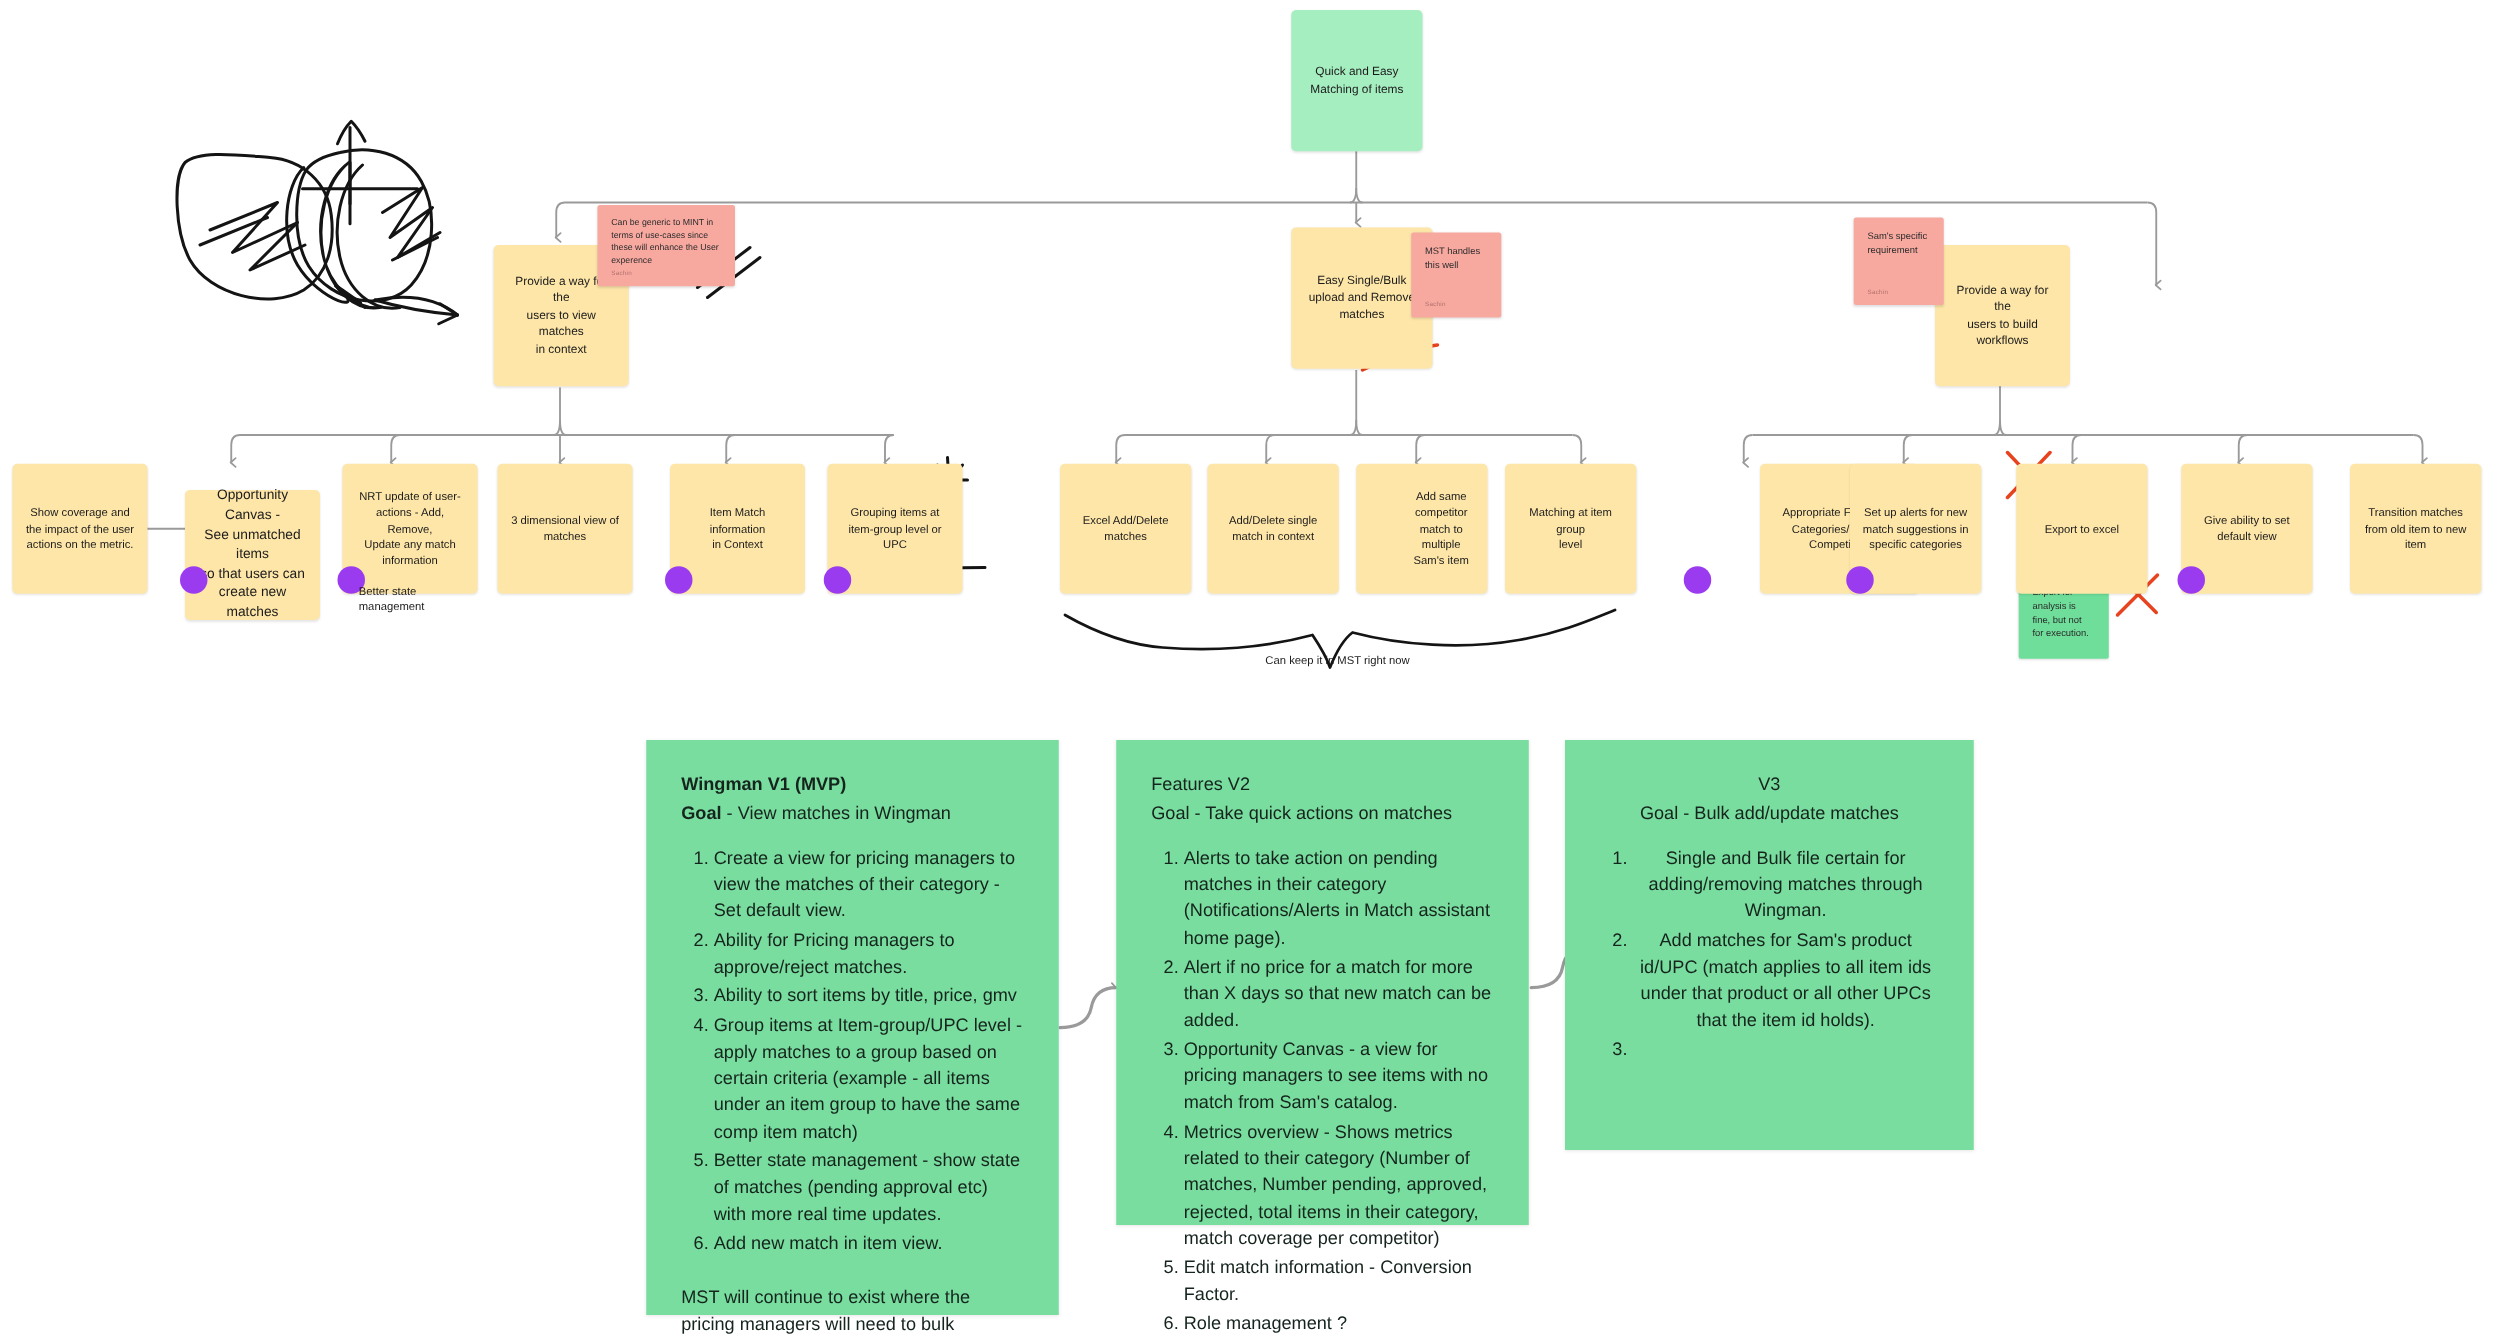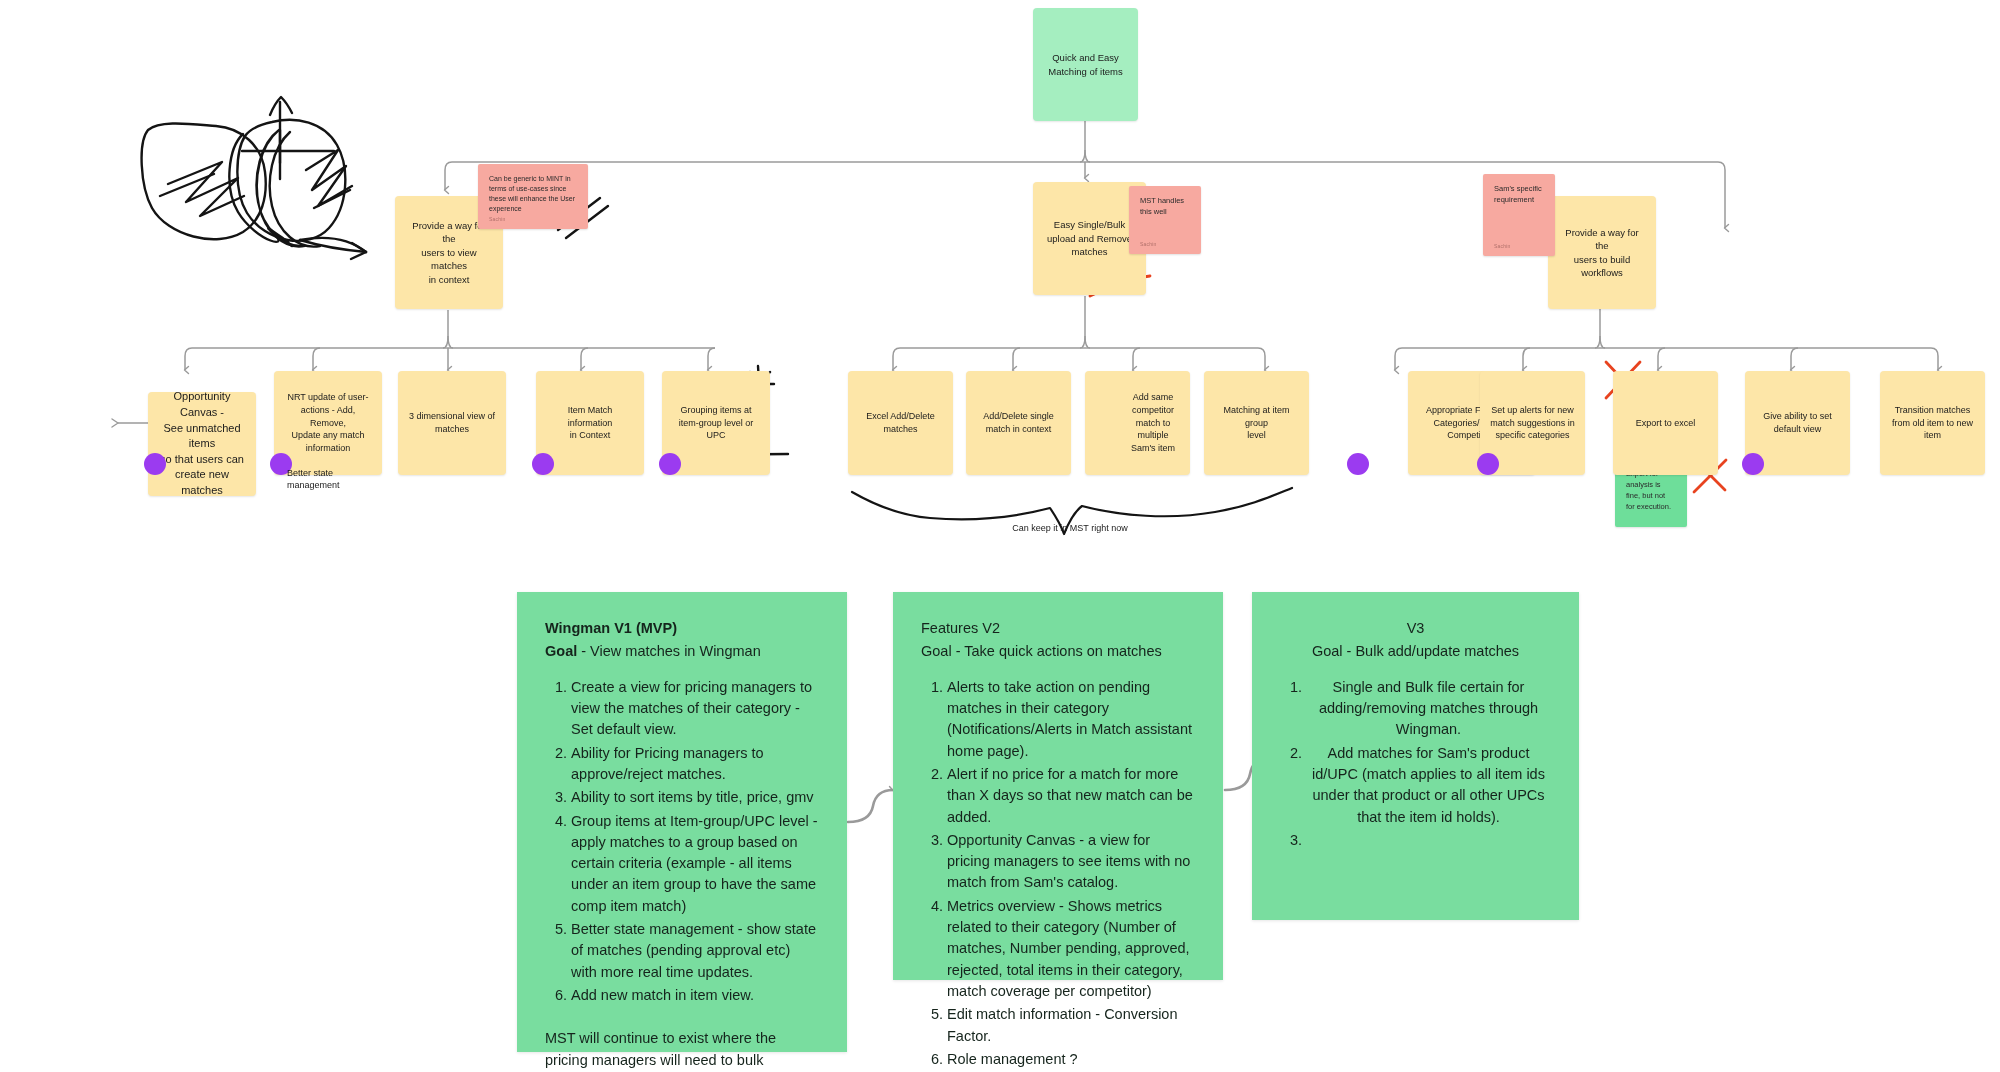--- a/index.html
+++ b/index.html
@@ -238,29 +238,34 @@
   <div class="sticky-note pink" style="left:478px; top:164px; width:110px; height:65px; font-size:7px;">
     <span>Can be generic to MINT in terms of use-cases since these will enhance the User experence</span>
     <span class="author">Sachin</span>
   </div>
 
   <div class="sticky-note pink" style="left:1129px; top:186px; width:72px; height:68px; font-size:7.5px;">
     <span>MST handles this well</span>
     <span class="author">Sachin</span>
   </div>
 
-  <div class="sticky-note pink" style="left:1483px; top:174px; width:72px; height:82px; font-size:7.5px;">
+  <div class="sticky-note pink" style="left:1483px; top:174px; width:72px; height:70px; font-size:7.5px;">
     <span>Sam's specific requirement</span>
     <span class="author">Sachin</span>
   </div>
 
   <div class="sticky-note minigreen" style="left:1615px; top:459px; width:72px; height:68px; font-size:7.5px;">
     <span>Export for analysis is fine, but not for execution.</span>
   </div>
 
+  <div class="node yellow" style="left:10px; top:371px; width:108px; height:104px; font-size:9px;">
+    <div class="txt" style="white-space:pre-line;">Show coverage and
+the impact of the user
+actions on the metric.</div>
+  </div>
 
   <div class="node yellow" style="left:148px; top:392px; width:108px; height:104px; font-size:11px;">
     <div class="txt" style="white-space:pre-line;">Opportunity Canvas -
 See unmatched items
 so that users can
 create new matches</div>
   </div>
   <div class="dot" style="left:144px; top:453px;"></div>
 
   <div class="node yellow" style="left:274px; top:371px; width:108px; height:104px; font-size:9px;">

